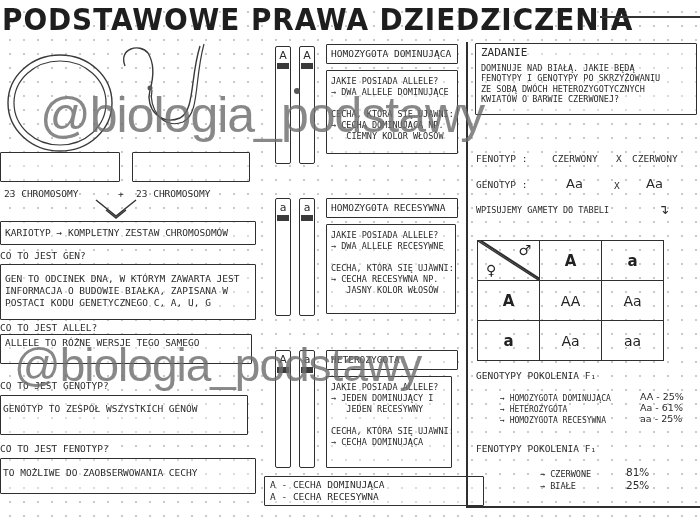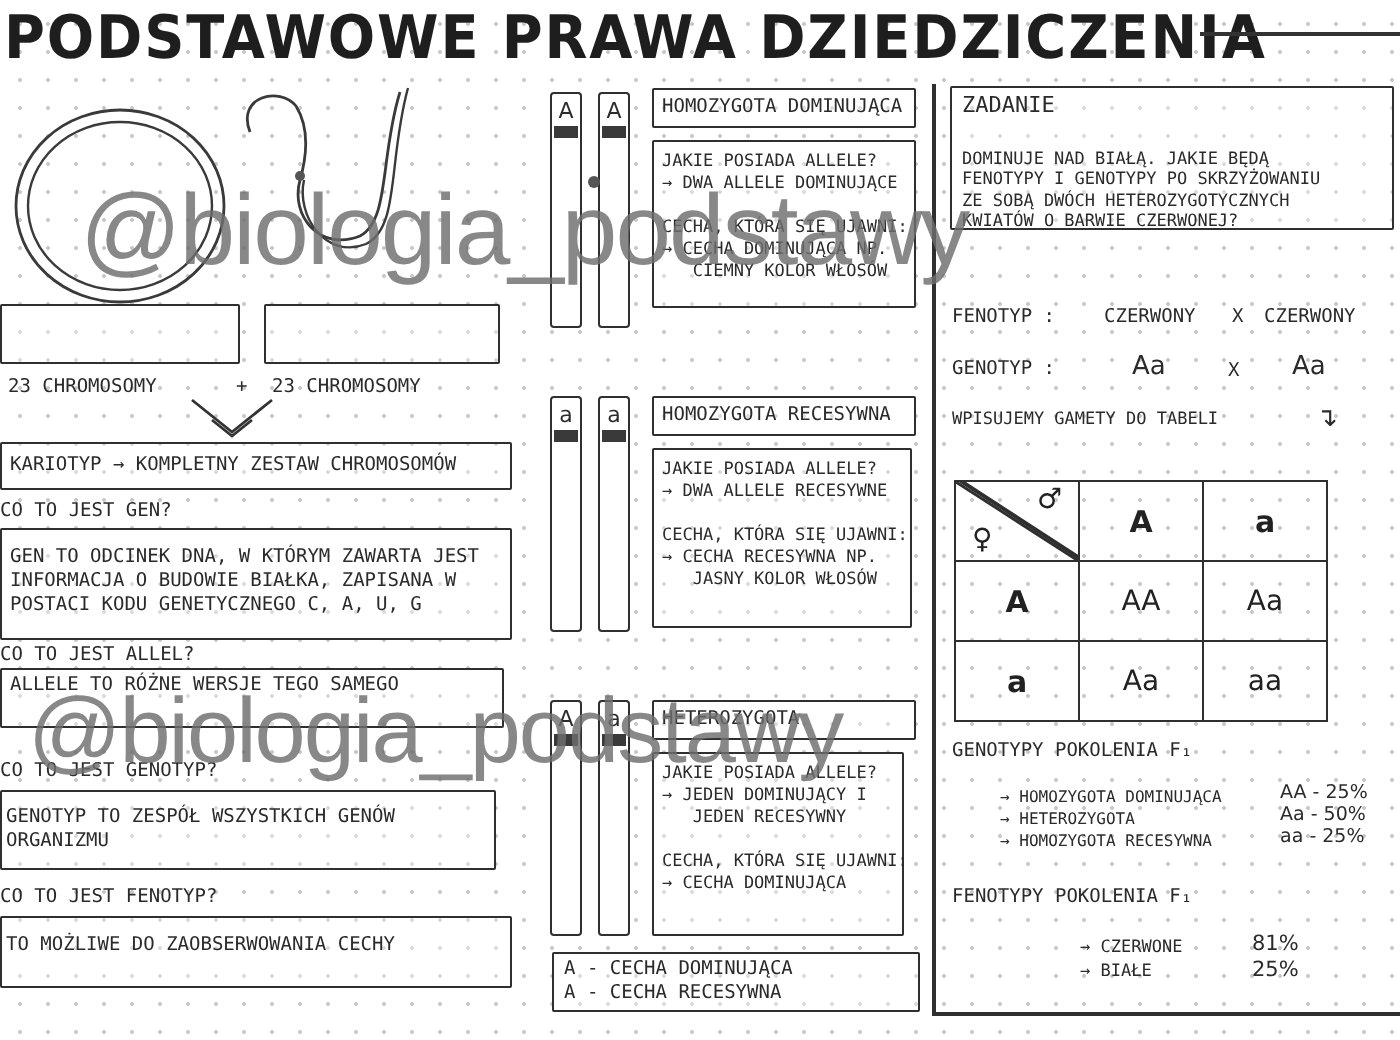--- a/index.html
+++ b/index.html
@@ -84,21 +84,20 @@
 </div>
 
 <div class="abs hand" style="left:0;top:322px">CO TO JEST ALLEL?</div>
 <div class="abs box hand" style="left:0;top:334px;width:252px;height:30px;padding:2px 4px">
   <div>ALLELE TO RÓŻNE WERSJE TEGO SAMEGO</div>
 </div>
 
 <div class="abs hand" style="left:0;top:380px">CO TO JEST GENOTYP?</div>
 <div class="abs box hand" style="left:0;top:395px;width:248px;height:40px;padding:7px 2px">
   <div>GENOTYP TO ZESPÓŁ WSZYSTKICH GENÓW</div>
-  <div>ORGANIZMU</div>
 </div>
 
 <div class="abs hand" style="left:0;top:443px">CO TO JEST FENOTYP?</div>
 <div class="abs box hand" style="left:0;top:458px;width:256px;height:36px;padding:8px 2px">
   <div>TO MOŻLIWE DO ZAOBSERWOWANIA CECHY</div>
 </div>
 
 <div class="abs chromo" style="left:275px;top:46px;height:118px">
   <span class="letter">A</span>
     <div class="band"></div>
@@ -146,30 +145,30 @@
 </div>
 <div class="abs box hand" style="left:326px;top:350px;width:132px;height:20px;padding:3px 4px">HETEROZYGOTA</div>
 <div class="abs box hand" style="left:326px;top:376px;width:126px;height:92px;padding:5px 4px;font-size:8.5px;line-height:11px">
   <div>JAKIE POSIADA ALLELE?</div>
   <div>→ JEDEN DOMINUJĄCY I</div>
   <div style="white-space:pre">   JEDEN RECESYWNY</div>
   <div style="height:11px"></div>
   <div>CECHA, KTÓRA SIĘ UJAWNI:</div>
   <div>→ CECHA DOMINUJĄCA</div>
 </div>
-<div class="abs box hand" style="left:276px;top:476px;width:184px;height:30px;padding:2px 5px">
+<div class="abs box hand" style="left:264px;top:476px;width:220px;height:30px;padding:2px 5px">
   <div>A - CECHA DOMINUJĄCA</div>
   <div>a - CECHA RECESYWNA</div>
 </div>
 
 <div class="abs vline" style="left:466px;top:42px;height:466px"></div>
 <div class="abs hline" style="left:466px;top:506px;width:234px"></div>
 
 <div class="abs box hand" style="left:475px;top:43px;width:222px;height:72px;padding:4px 5px;font-size:8.5px;line-height:10.5px">
-  <div style="font-size:11px;margin-bottom:16px">ZADANIE</div>
+  <div style="font-size:11px;margin-bottom:4px">ZADANIE</div>
   <div>DOMINUJE NAD BIAŁĄ. JAKIE BĘDĄ</div>
   <div>FENOTYPY I GENOTYPY PO SKRZYŻOWANIU</div>
   <div>ZE SOBĄ DWÓCH HETEROZYGOTYCZNYCH</div>
   <div>KWIATÓW O BARWIE CZERWONEJ?</div>
 </div>
 
 <div class="abs hand" style="left:476px;top:153px">FENOTYP :</div>
 <div class="abs hand" style="left:552px;top:153px">CZERWONY</div>
 <div class="abs hand" style="left:616px;top:153px">x</div>
 <div class="abs hand" style="left:632px;top:153px">CZERWONY</div>
@@ -209,21 +208,21 @@
   </table>
 
 <div class="abs hand" style="left:476px;top:370px">GENOTYPY POKOLENIA F₁</div>
 <div class="abs hand" style="left:500px;top:393px;font-size:8px;line-height:11px">
   <div>→ <span>HOMOZYGOTA DOMINUJĄCA</span></div>
   <div>→ <span>HETEROZYGOTA</span></div>
   <div>→ <span>HOMOZYGOTA RECESYWNA</span></div>
 </div>
 <div class="abs" style="left:640px;top:391px;font-family:'DejaVu Sans',sans-serif;font-size:9.5px;line-height:11px;white-space:nowrap">
   <div><span>AA</span> <span>- 25%</span></div>
-  <div><span>Aa</span> <span>- 50%</span></div>
+  <div><span>Aa</span> <span>- 61%</span></div>
   <div><span>aa</span> <span>- 25%</span></div>
 </div>
 
 <div class="abs hand" style="left:476px;top:443px">FENOTYPY POKOLENIA F₁</div>
 <div class="abs hand" style="left:540px;top:468px;font-size:8.5px;line-height:12px">
   <div>→ <span>CZERWONE</span></div>
   <div>→ <span>BIAŁE</span></div>
 </div>
 <div class="abs" style="left:626px;top:466px;font-family:'DejaVu Sans',sans-serif;font-size:10.5px;line-height:13px">
   <div>81%</div>

